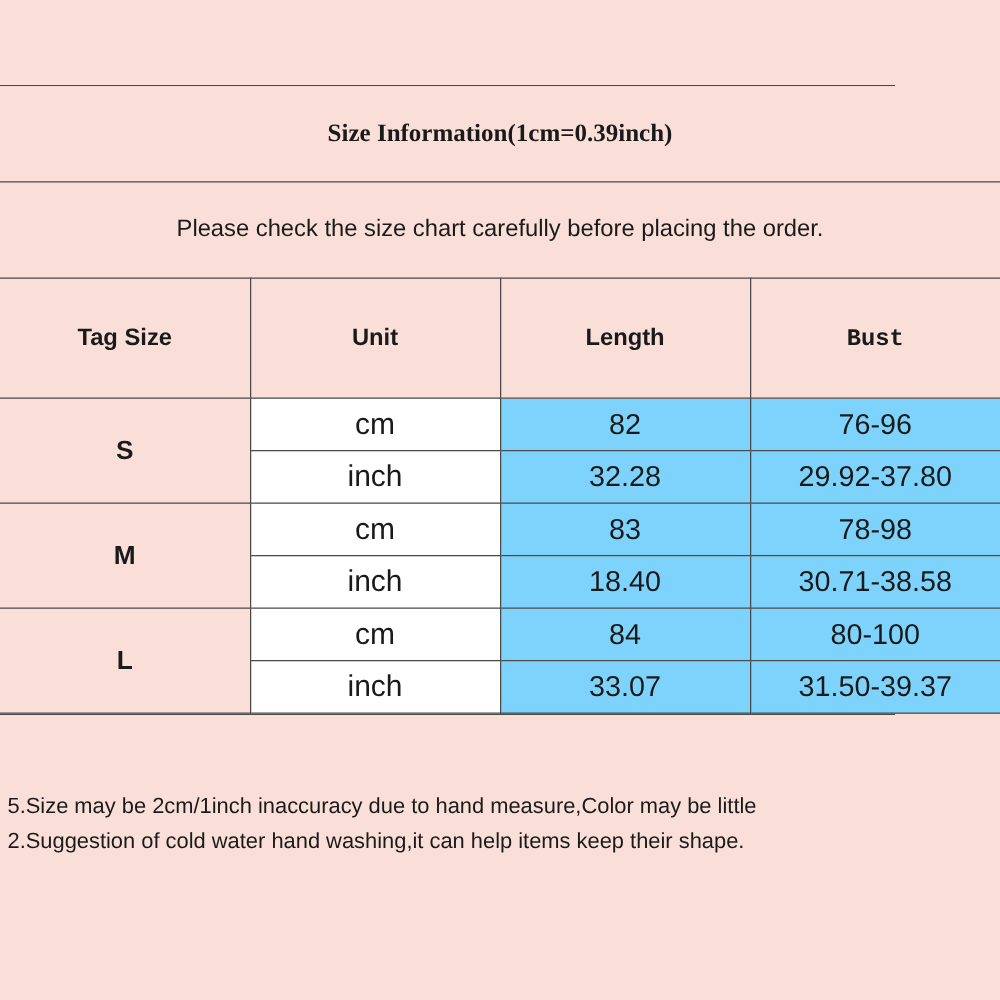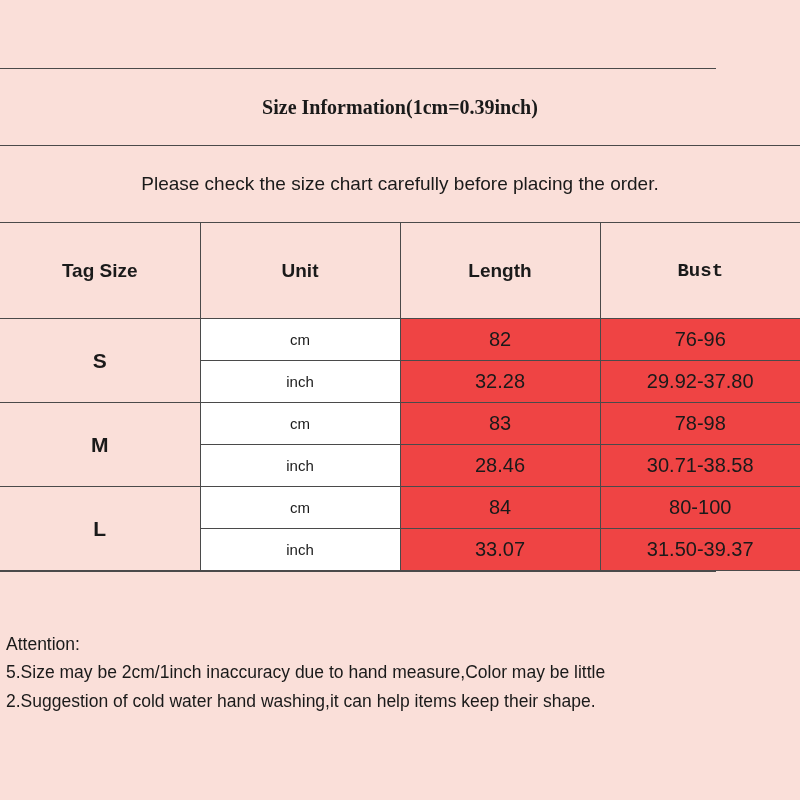--- a/index.html
+++ b/index.html
@@ -67,27 +67,27 @@
   .head-cell.edge-left { border-left: none !important; }
   .head-cell.edge-right { border-right: none !important; font-family: Liberation Mono, monospace; }
   .tag-cell {
     font-size: 21px;
     font-weight: bold;
     background: #fadfd9;
     border-left: none !important;
   }
   .unit-cell {
     height: 41px;
-    font-size: 15px;
+    font-size: 24px;
     background: #ffffff;
   }
   .val-cell {
     height: 41px;
-    font-size: 20px;
-    background: #ef4444;
+    font-size: 23px;
+    background: #7dd3fc;
   }
   .val-cell.edge-right { border-right: none !important; text-align: center; }
   .attention {
     position: absolute;
     left: 0;
     top: 620px;
     width: 800px;
     padding: 12px 6px 0 6px;
     box-sizing: border-box;
     background: #fadfd9;
@@ -139,38 +139,37 @@
         </tr>
 
         <tr>
           <td class="tag-cell" rowspan="2">M</td>
           <td class="unit-cell">cm</td>
           <td class="val-cell">83</td>
           <td class="val-cell edge-right">78-98</td>
         </tr>
         <tr>
           <td class="unit-cell">inch</td>
-          <td class="val-cell">28.46</td>
+          <td class="val-cell">18.40</td>
           <td class="val-cell edge-right">30.71-38.58</td>
         </tr>
 
         <tr>
           <td class="tag-cell" rowspan="2">L</td>
           <td class="unit-cell">cm</td>
           <td class="val-cell">84</td>
           <td class="val-cell edge-right">80-100</td>
         </tr>
         <tr>
           <td class="unit-cell">inch</td>
           <td class="val-cell">33.07</td>
           <td class="val-cell edge-right">31.50-39.37</td>
         </tr>
       </tbody>
     </table>
   </div>
 
   <div class="attention">
-    <p>Attention:</p>
     <p>5.Size may be 2cm/1inch inaccuracy due to hand measure,Color may be little</p>
     <p>2.Suggestion of cold water hand washing,it can help items keep their shape.</p>
   </div>
 
 </div>
 
 </body></html>

